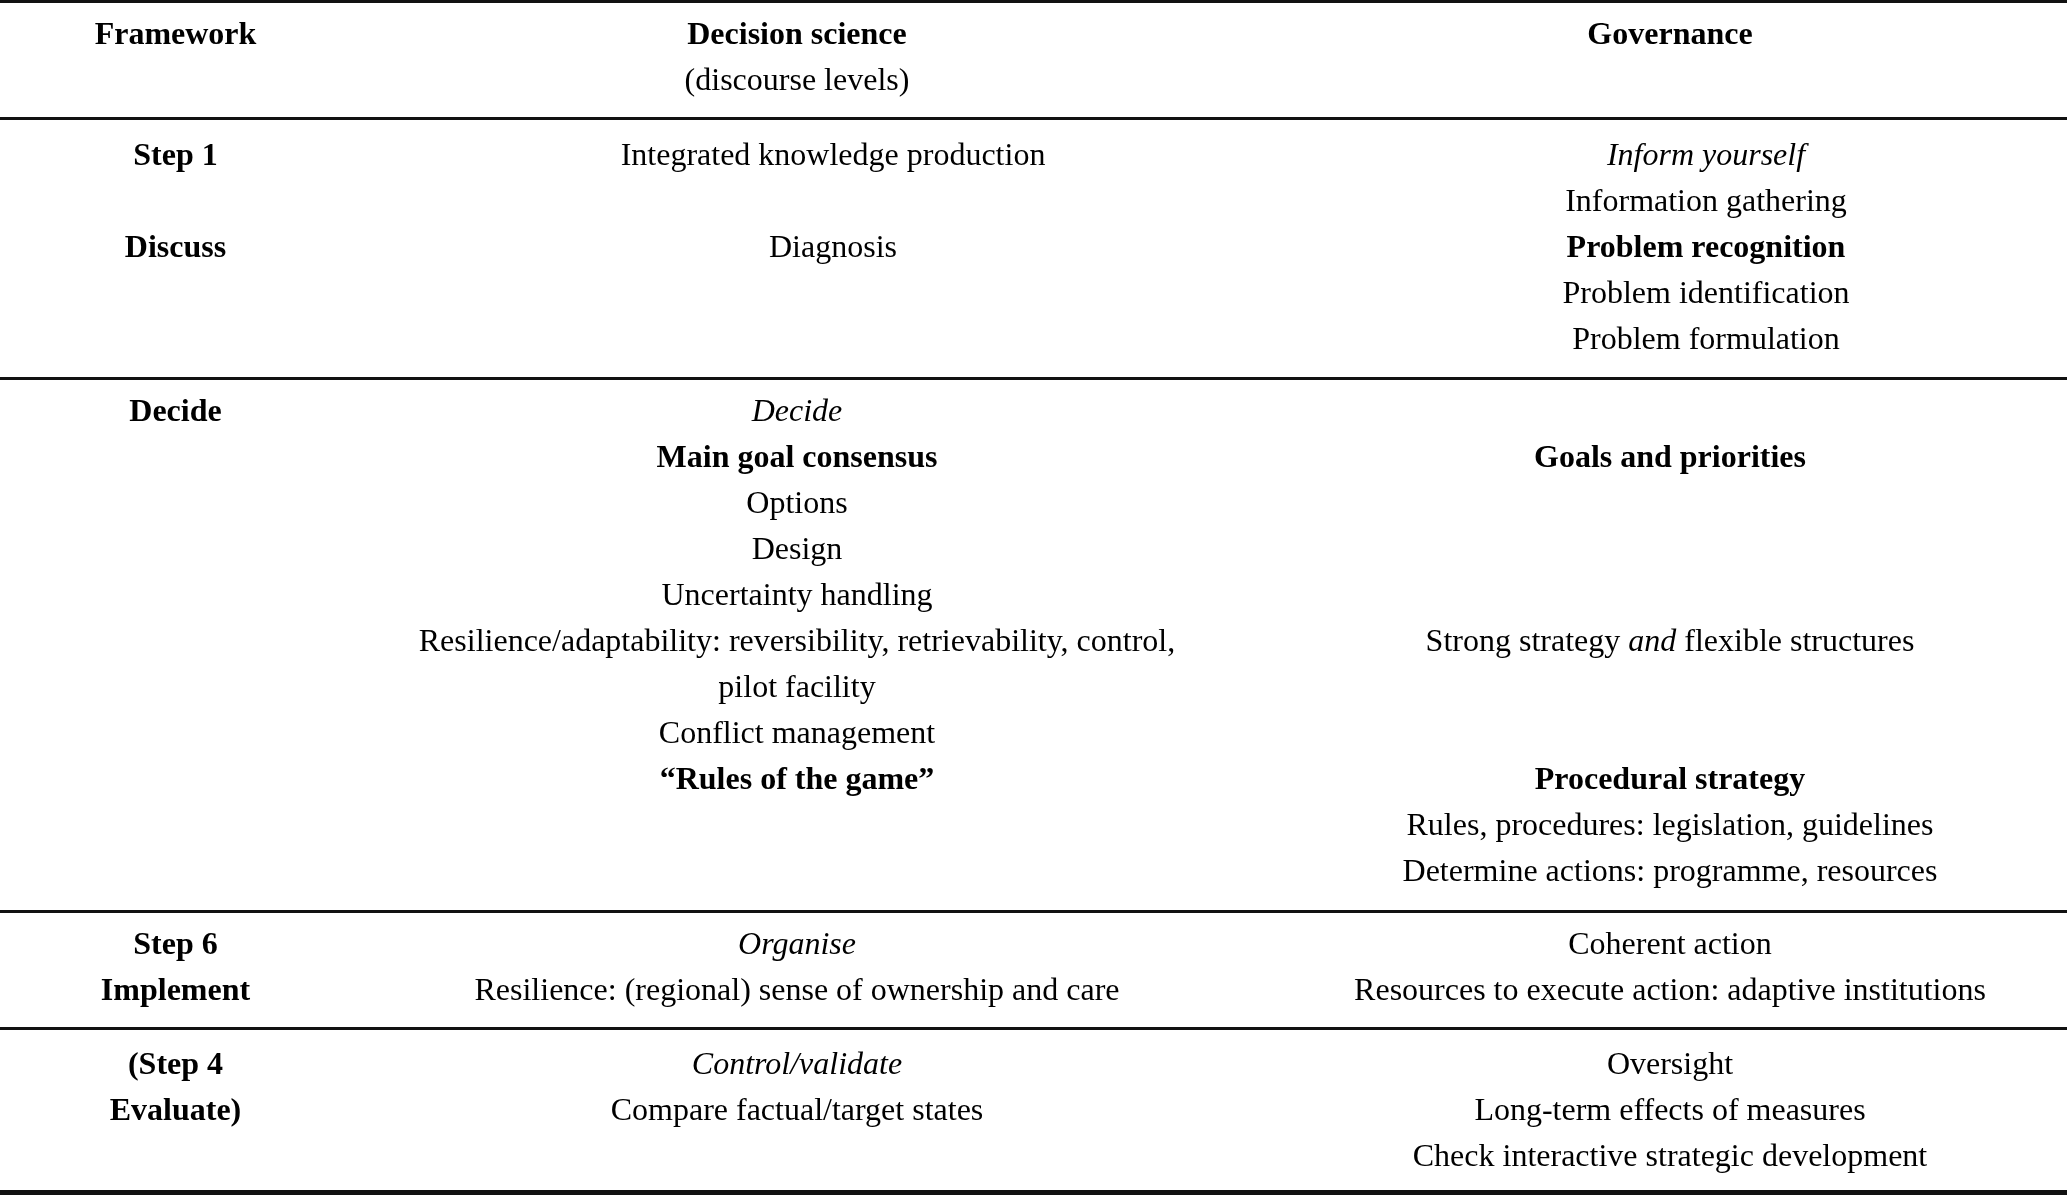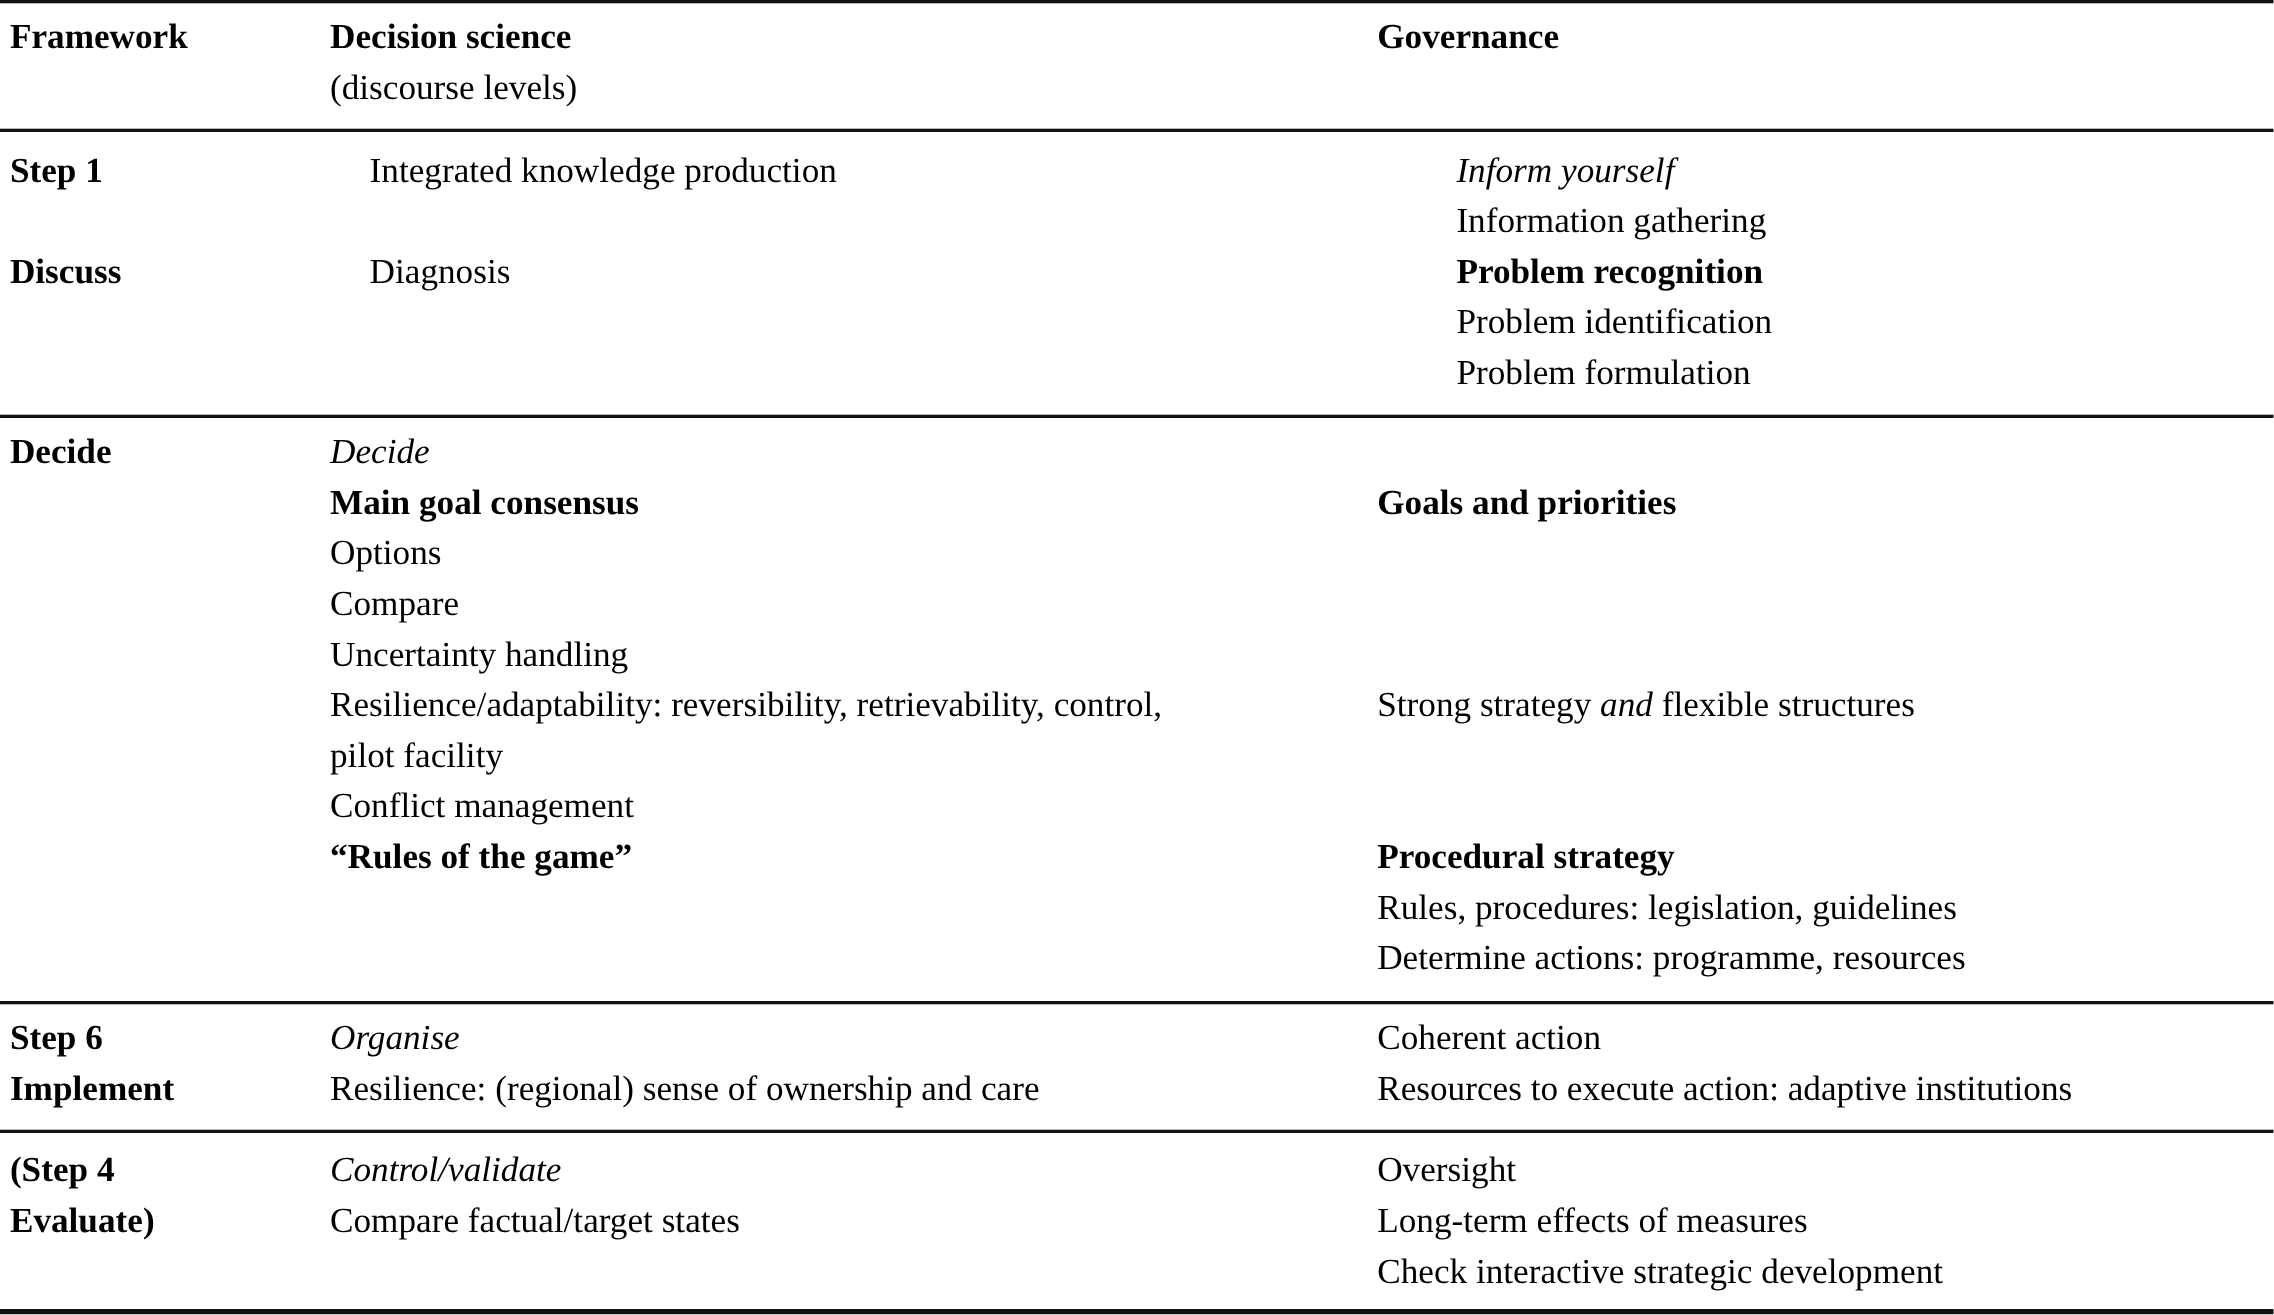--- a/index.html
+++ b/index.html
@@ -12,22 +12,23 @@
     color: #000000;
     font-family: "Liberation Serif", "DejaVu Serif", serif;
     font-size: 32px;
     border-top: 3px solid #111111;
     border-bottom: 5px solid #111111;
   }
   .row {
     display: grid;
     grid-template-columns: 291px 952px 1fr;
     box-sizing: border-box;
-    padding-left: 9px;
+    padding-left: 30px;
     border-bottom: 3px solid #111111;
+    text-align: center;
   }
   .row-header { padding-top: 7px;  padding-bottom: 15px; }
   .row-step1  { padding-top: 11px; padding-bottom: 16px; gap: 36px; }
   .row-step2  { padding-top: 7px;  padding-bottom: 17px; }
   .row-step3  { padding-top: 7px;  padding-bottom: 15px; }
   .row-step4  { padding-top: 10px; padding-bottom: 12px; border-bottom: none; border-radius: 27px; }
   .cell { min-width: 0; }
   .line {
     height: 46px;
     line-height: 46px;
@@ -75,21 +76,21 @@
   </div>
 
   <div class="row row-step2">
     <div class="cell">
       <div class="line b">Decide</div>
     </div>
     <div class="cell">
       <div class="line i">Decide</div>
       <div class="line b">Main goal consensus</div>
       <div class="line">Options</div>
-      <div class="line">Compare</div>
+      <div class="line">Design</div>
       <div class="line">Uncertainty handling</div>
       <div class="line">Resilience/adaptability: reversibility, retrievability, control,</div>
       <div class="line">pilot facility</div>
       <div class="line">Conflict management</div>
       <div class="line b">“Rules of the game”</div>
     </div>
     <div class="cell">
       <div class="line"></div>
       <div class="line b">Goals and priorities</div>
       <div class="line"></div>

